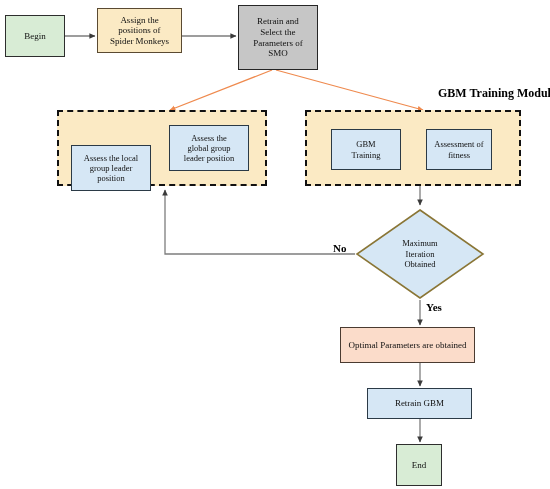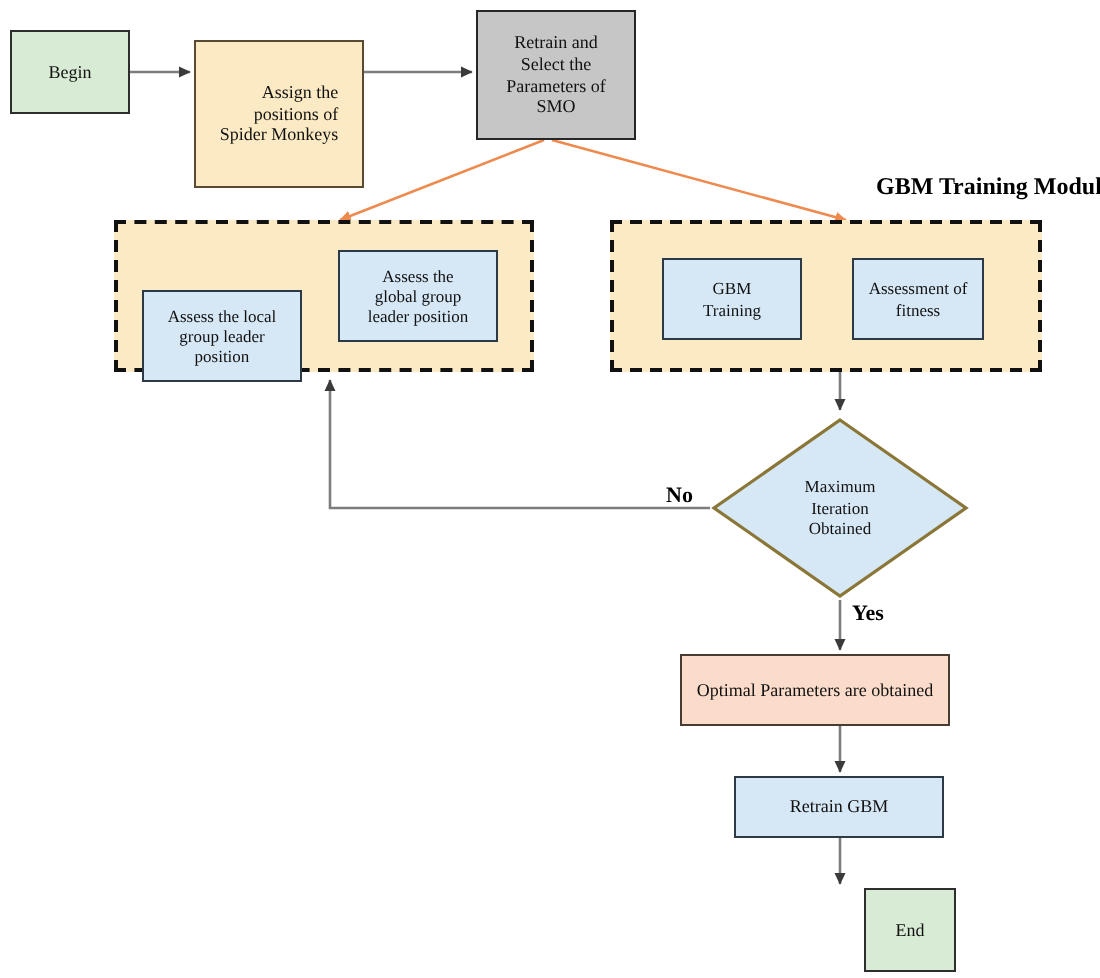--- a/index.html
+++ b/index.html
@@ -150,21 +150,21 @@
   <div class="module" style="left:57px; top:110px; width:210px; height:76px;"></div>
 
   <div class="module" style="left:305px; top:110px; width:216px; height:76px;"></div>
 
   <div class="module-title" style="left:438px; top:86px;">GBM Training Module</div>
 
   <div class="node term" style="left:5px; top:15px; width:60px; height:42px;">
     <span>Begin</span>
   </div>
 
-  <div class="node proc-cream" style="left:97px; top:20px; width:85px; height:74px;text-align:right;">
+  <div class="node proc-cream" style="left:97px; top:8px; width:85px; height:45px;">
     <span>Assign the
 positions of
 Spider Monkeys</span>
   </div>
 
   <div class="node proc-gray" style="left:238px; top:5px; width:80px; height:65px;">
     <span>Retrain and
 Select the
 Parameters of
 SMO</span>
@@ -206,17 +206,17 @@
   <div class="edge-label" style="left:426px; top:301px; font-size:11px;">Yes</div>
 
   <div class="node proc-salmon" style="left:340px; top:327px; width:135px; height:36px;">
     <span>Optimal Parameters are obtained</span>
   </div>
 
   <div class="node proc-blue" style="left:367px; top:388px; width:105px; height:31px; font-size:9px;">
     <span>Retrain GBM</span>
   </div>
 
-  <div class="node term" style="left:396px; top:444px; width:46px; height:42px;margin-left:36px;">
+  <div class="node term" style="left:396px; top:444px; width:46px; height:42px;">
     <span>End</span>
   </div>
 
 </div>
 
 </body></html>

